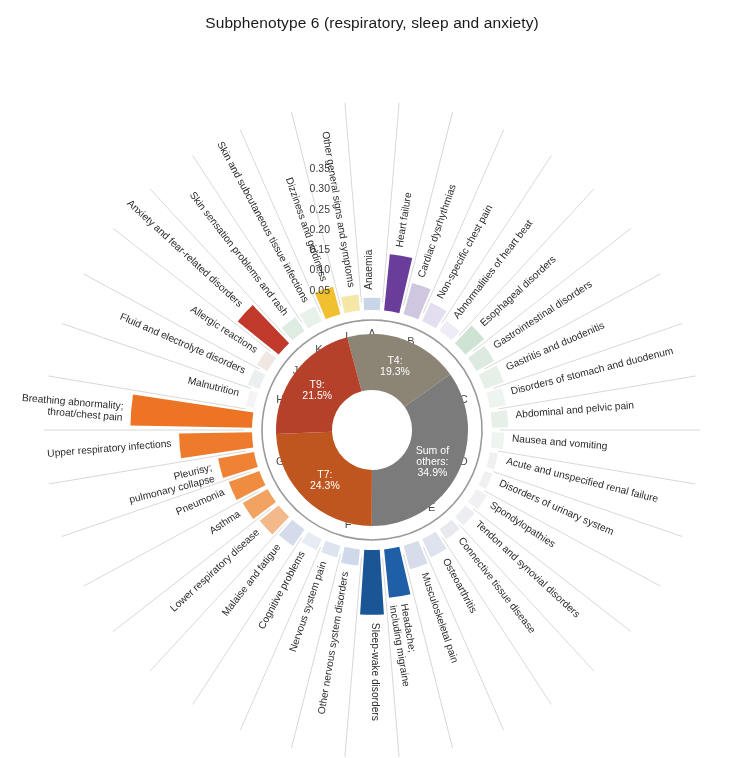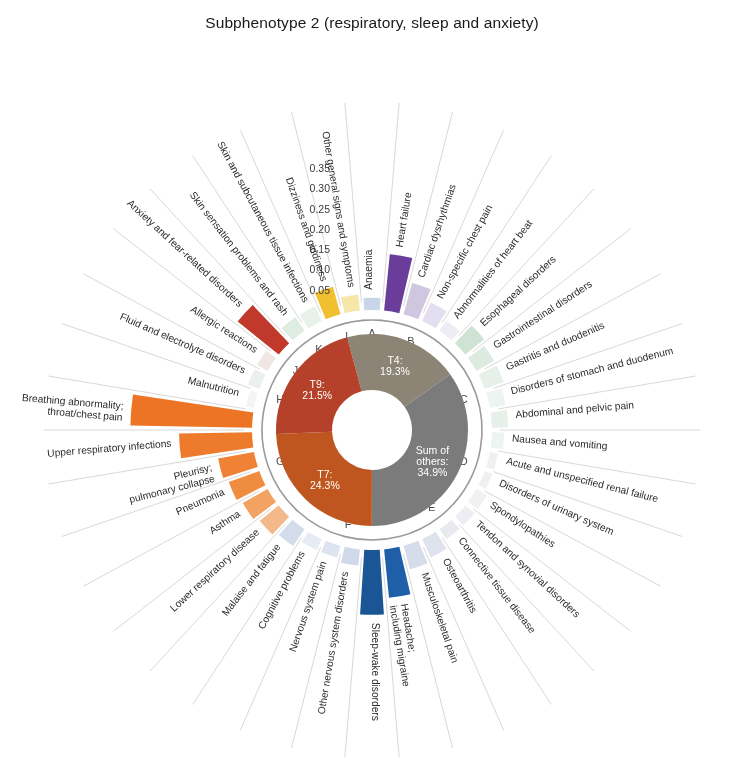--- a/index.html
+++ b/index.html
@@ -10,21 +10,21 @@
   }
   #title{
     position:absolute;top:14px;left:0;width:744px;text-align:center;
     font-size:15.5px;color:#1a1a1a;letter-spacing:.1px;
   }
   #plot{position:absolute;left:0;top:0;width:744px;height:758px;}
 </style>
 </head>
 <body>
 
-<div id="title">Subphenotype 2 (respiratory, sleep and anxiety)</div>
+<div id="title">Subphenotype 6 (respiratory, sleep and anxiety)</div>
 
 <svg id="plot" viewBox="0 0 744 758">
     <g>
       <line x1="382.5701562204585" y1="302.4371848951463" x2="399.08602531492494" y2="103.12028629381228" stroke="#d8d8d8" stroke-width="1"></line>
       <line x1="403.4221423540223" y1="305.9167659597657" x2="452.5192397821821" y2="112.03671277189966" stroke="#d8d8d8" stroke-width="1"></line>
       <line x1="423.4170143555801" y1="312.78101418815265" x2="503.75609928617394" y2="129.62634885714112" stroke="#d8d8d8" stroke-width="1"></line>
       <line x1="442.0093642396706" y1="322.84269078239635" x2="551.3989958641561" y2="155.40939512989064" stroke="#d8d8d8" stroke-width="1"></line>
       <line x1="458.6920411680949" y1="335.82733943383914" x2="594.148355493243" y2="188.68255729921282" stroke="#d8d8d8" stroke-width="1"></line>
       <line x1="473.0099852027384" y1="351.3807727757225" x2="630.8380870820171" y2="228.53823023778895" stroke="#d8d8d8" stroke-width="1"></line>
       <line x1="484.5726401544306" y1="369.07873369125457" x2="660.4673903957284" y2="273.8892550838399" stroke="#d8d8d8" stroke-width="1"></line>

